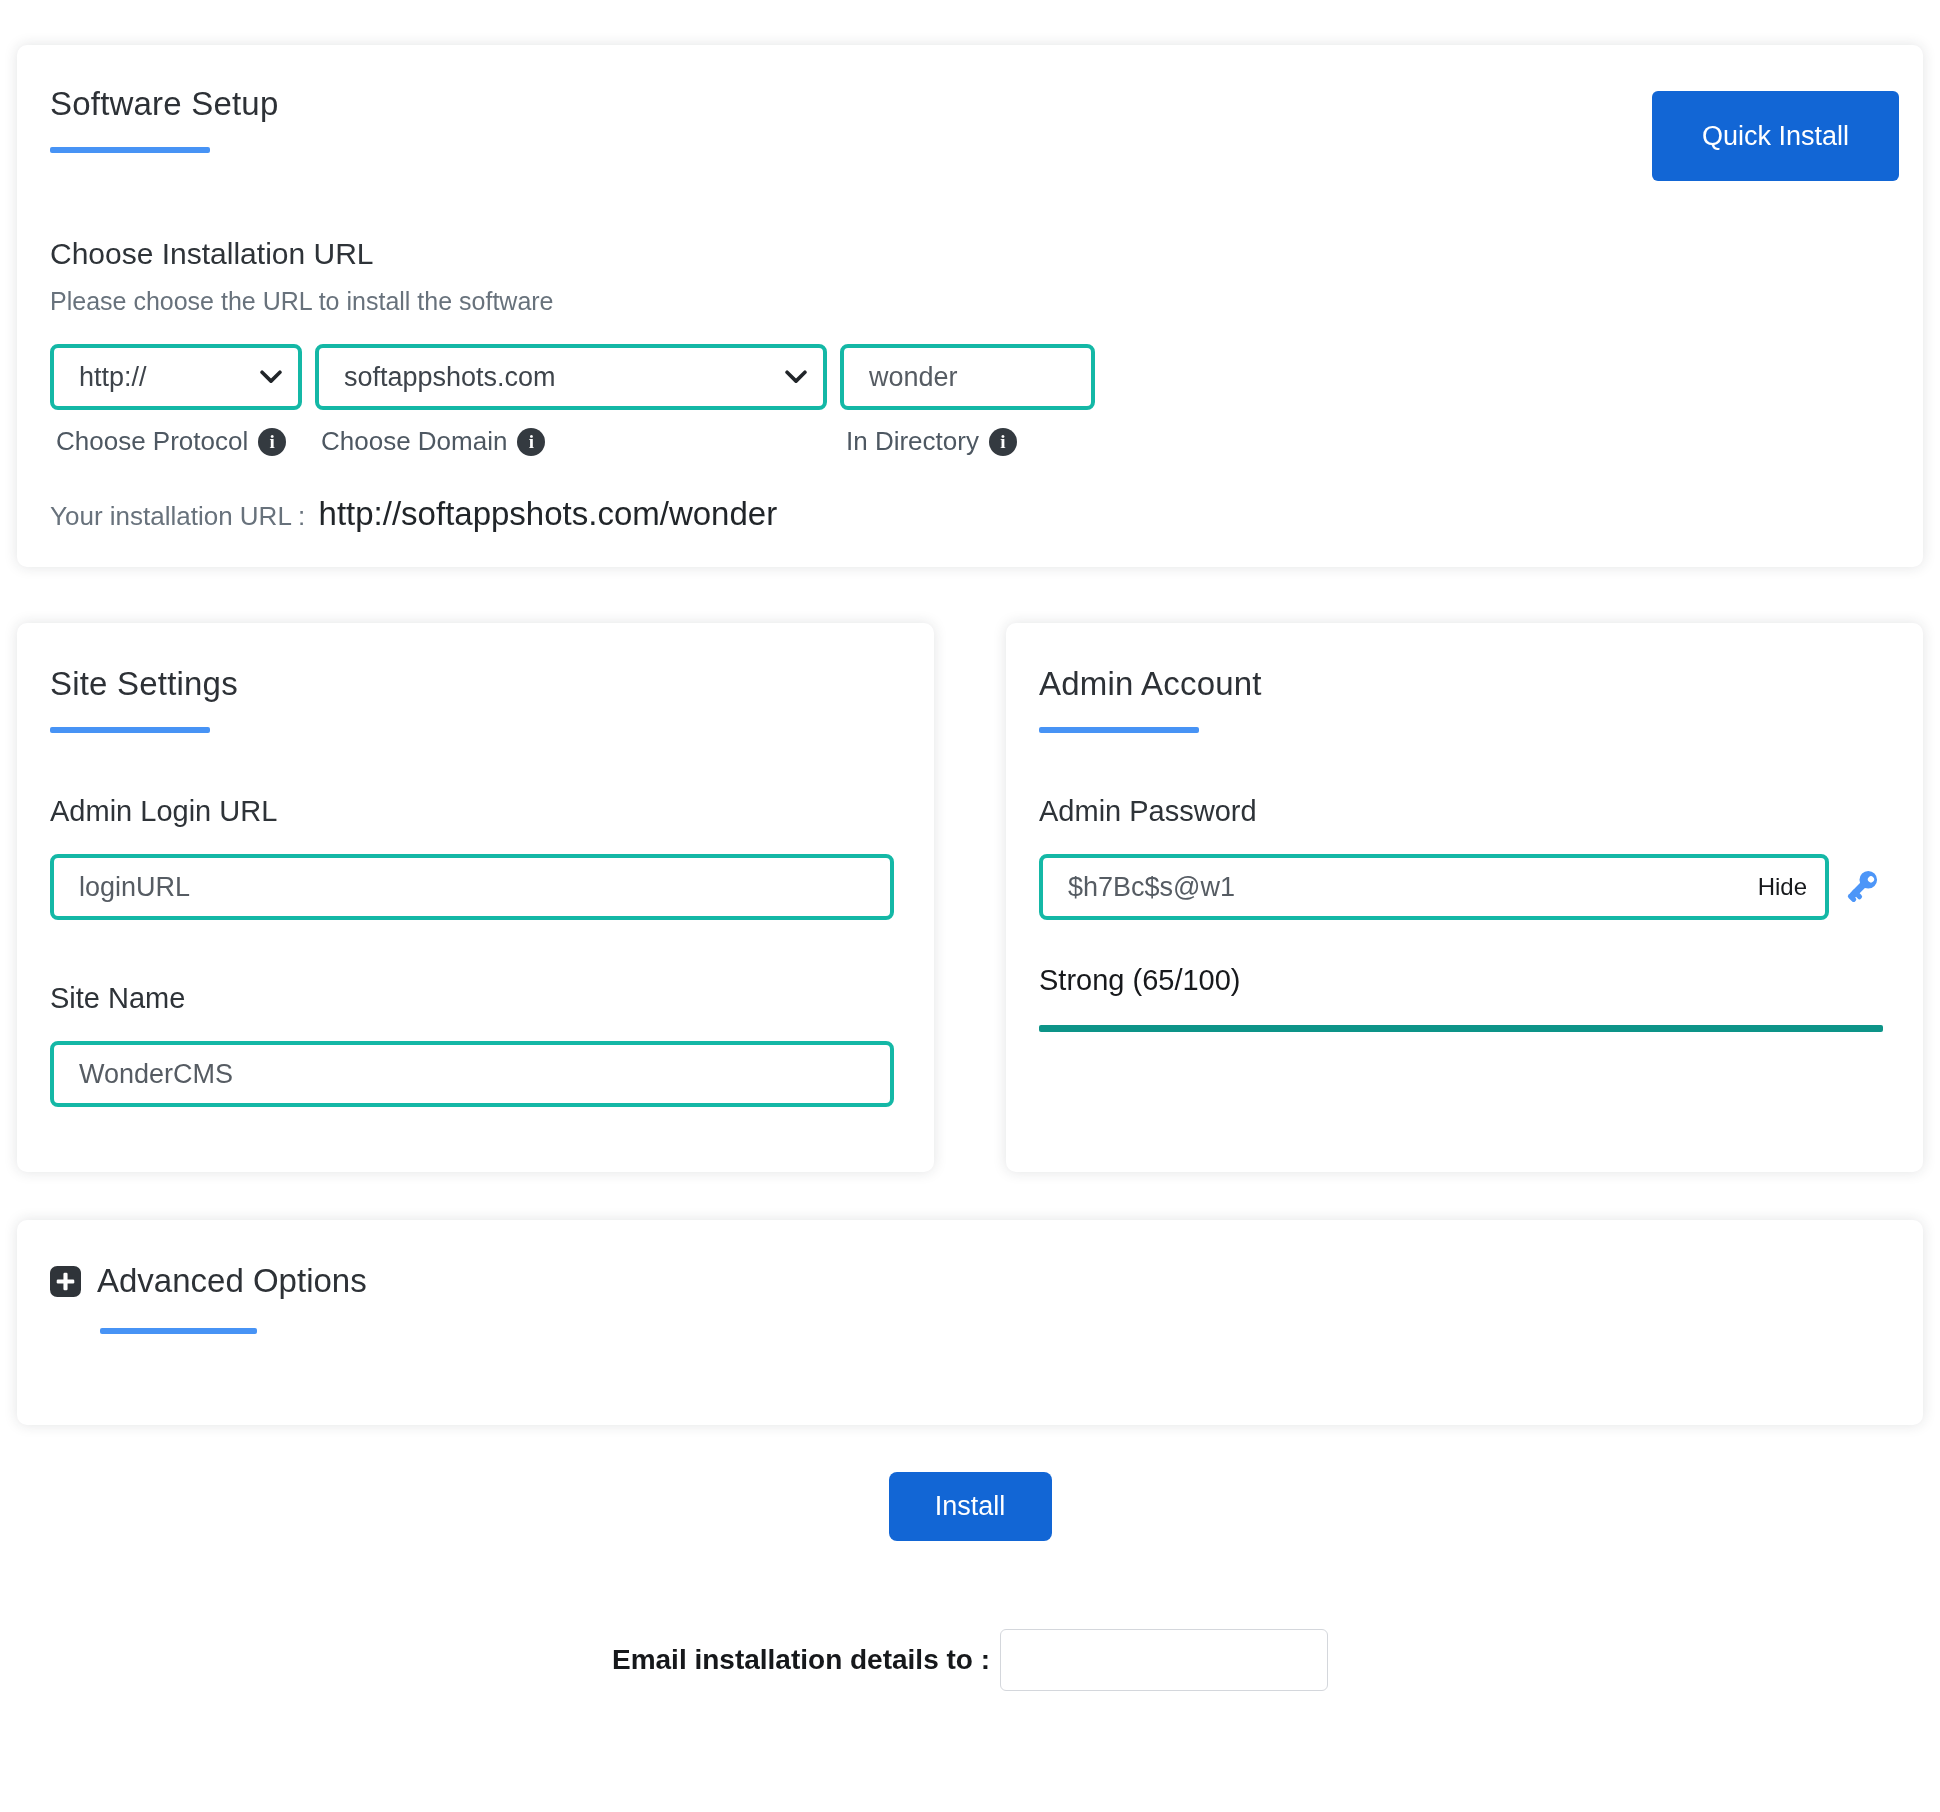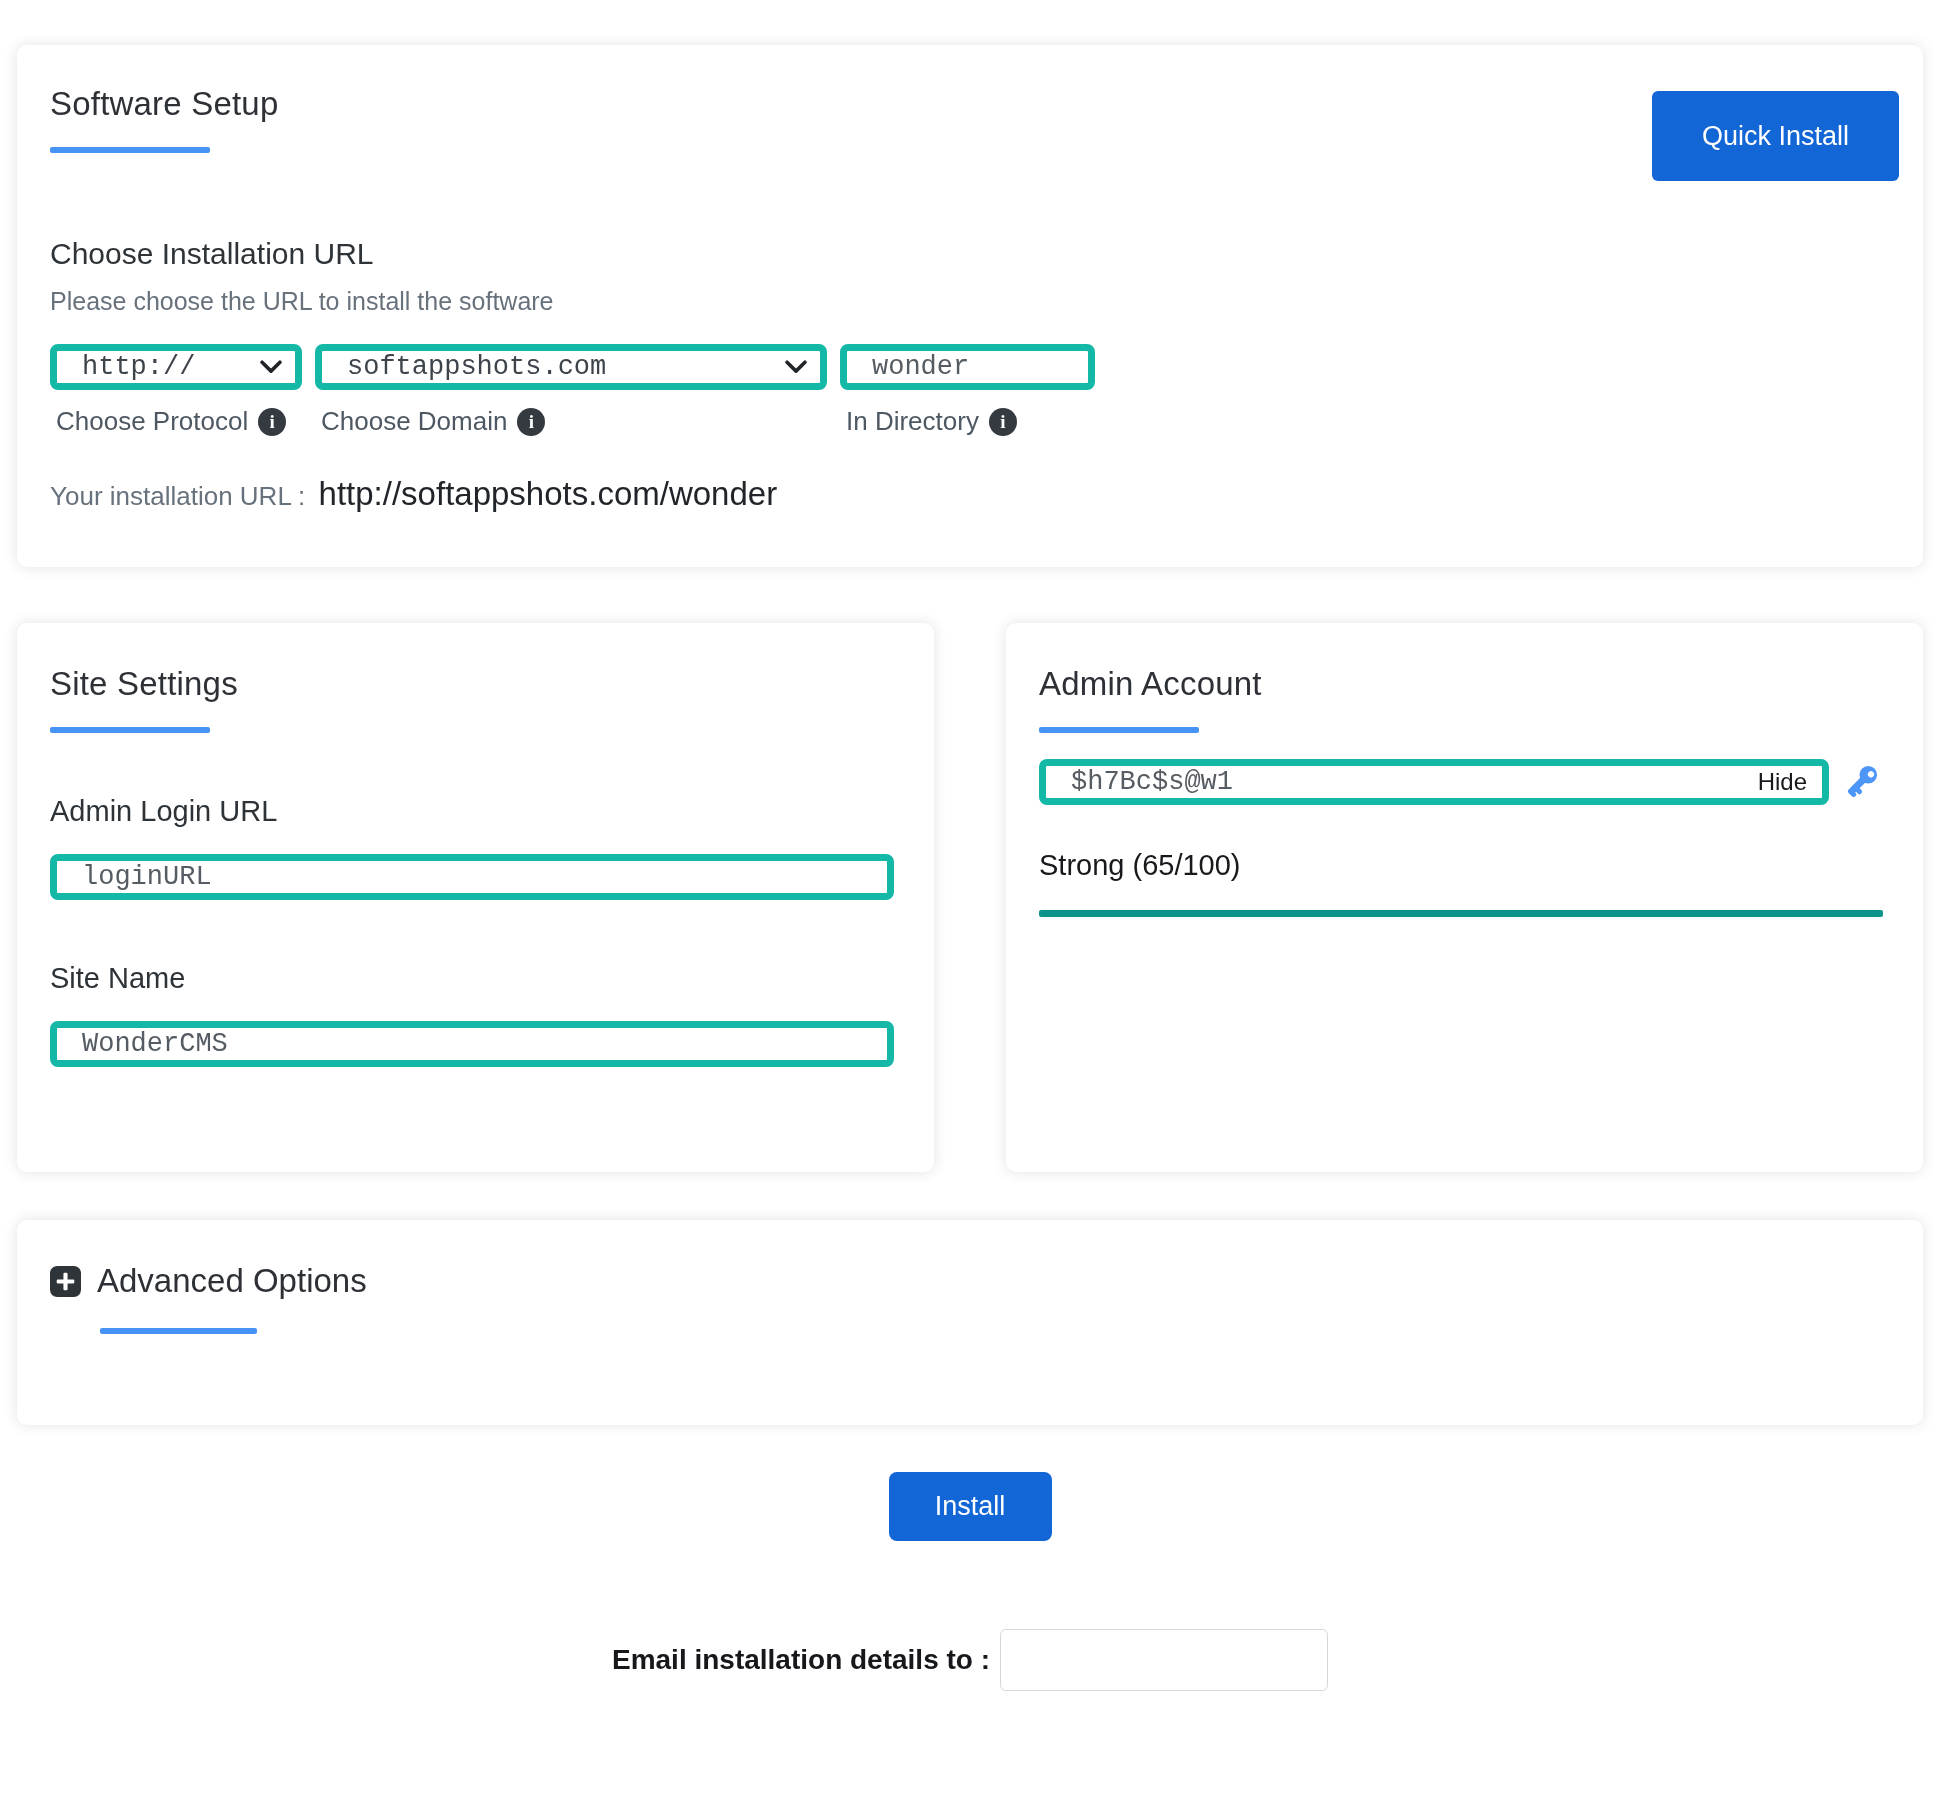--- a/index.html
+++ b/index.html
@@ -35,23 +35,23 @@
   .quick-install-btn { width: 247px; height: 90px; margin-top: 6px; }
   .section-title { font-size: 30px; font-weight: 500; color: #2e3338; margin-top: 56px; }
   .section-sub { font-size: 25px; color: #68727c; margin-top: 16px; }
   .fields-row { display: flex; gap: 13px; margin-top: 28px; }
   .field-col { display: flex; flex-direction: column; }
   .w-protocol { width: 252px; }
   .w-domain { width: 512px; }
   .w-dir { width: 255px; }
   .select-wrap { position: relative; width: 100%; }
   select, .text-input {
-    width: 100%; height: 46px;
-    border: 7px solid #14b8a6; border-radius: 8px;
-    font-family: Liberation Mono, monospace;
+    width: 100%; height: 66px;
+    border: 4px solid #14b8a6; border-radius: 8px;
+    font-family: Liberation Sans, sans-serif;
     font-size: 27px; color: #565c63;
     padding: 0 25px; background: #fff;
     appearance: none; -webkit-appearance: none; -moz-appearance: none;
     outline: none;
   }
   select { padding-right: 56px; color: #3e444b; }
   .chev {
     position: absolute; right: 20px; top: 50%; transform: translateY(-50%);
     pointer-events: none; display: block;
   }
@@ -173,20 +173,21 @@
       <input class="text-input" type="text" value="loginURL" style="">
 
       <div class="label-text">Site Name</div>
       <input class="text-input" type="text" value="WonderCMS" style="">
     </div>
 
     <div class="card mid-card">
       <div class="card-title">Admin Account</div>
       <div class="title-underline"></div>
 
+      <div class="label-text">Admin Password</div>
       <div class="pw-row">
         <div class="pw-shell">
           <input class="text-input" type="text" value="$h7Bc$s@w1" style="">
           <span class="hide-label">Hide</span>
         </div>
         <button class="key-btn">
           <svg width="44" height="44" viewBox="0 0 24 24">
             <g transform="rotate(45 12 12)">
               <circle cx="12" cy="6.4" r="4.8" fill="#4d96f8"></circle>
               <rect x="10.1" y="9" width="3.8" height="10.6" rx="1.7" fill="#4d96f8"></rect>

